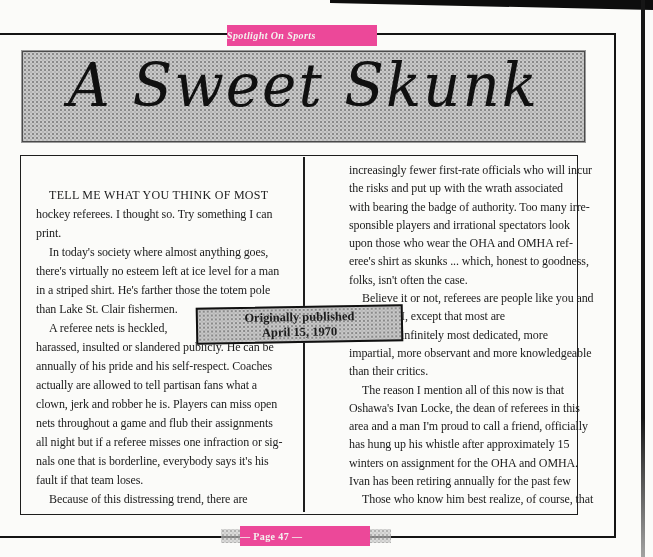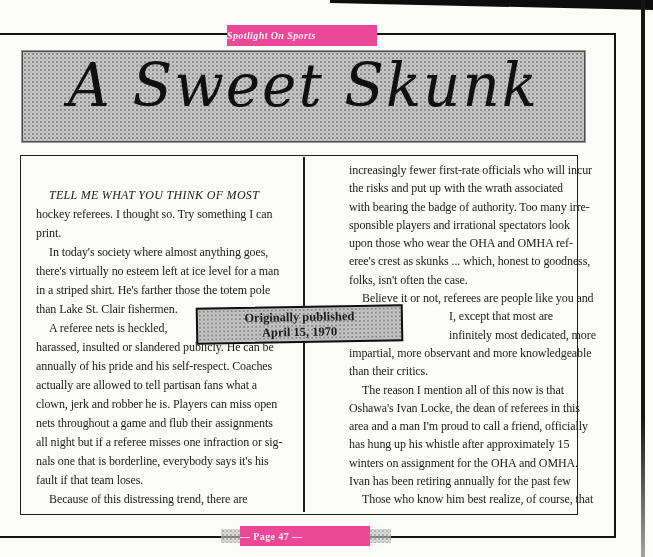--- a/index.html
+++ b/index.html
@@ -67,22 +67,22 @@
     border:1.5px solid #1d1d1d;background:transparent;
   }
   .col-divider{left:303px;top:157px;width:1.5px;height:355px;background:#1d1d1d;}
 
   .col{font-size:12px;letter-spacing:-.1px;white-space:nowrap;}
   .col .tline{height:19px;}
   .col-left{left:36px;top:188px;width:262px;}
   .col-right{left:312px;top:163px;width:258px;margin-left:37px;}
   .col-right .tline{height:18.3px;}
   .tline.indent{padding-left:13px;}
-  .tline.pushright{padding-left:100px;}
-  .tline.caps{letter-spacing:.3px;font-style:italic;}
+  .tline.pushright{padding-left:52px;}
+  .tline.caps{letter-spacing:.3px;}
 
   
   .inset-box{
     left:196px;top:306px;width:203px;height:33px;
     border:2px solid #101010;
     display:flex;flex-direction:column;align-items:center;justify-content:center;
     transform:rotate(-1deg);z-index:4;
     font-weight:bold;font-size:12.5px;line-height:14.5px;text-align:center;
   }
 </style>
@@ -123,21 +123,21 @@
     <div class="tline">nals one that is borderline, everybody says it's his</div>
     <div class="tline">fault if that team loses.</div>
     <div class="tline indent">Because of this distressing trend, there are</div>
   </div>
 <div class="abs col col-right">
     <div class="tline">increasingly fewer first-rate officials who will incur</div>
     <div class="tline">the risks and put up with the wrath associated</div>
     <div class="tline">with bearing the badge of authority. Too many irre-</div>
     <div class="tline">sponsible players and irrational spectators look</div>
     <div class="tline">upon those who wear the OHA and OMHA ref-</div>
-    <div class="tline">eree's crest as skunks ... which, honest to goodness,</div>
+    <div class="tline">eree's shirt as skunks ... which, honest to goodness,</div>
     <div class="tline">folks, isn't often the case.</div>
     <div class="tline indent">Believe it or not, referees are people like you and</div>
     <div class="tline pushright">I, except that most are</div>
     <div class="tline pushright">infinitely most dedicated, more</div>
     <div class="tline">impartial, more observant and more knowledgeable</div>
     <div class="tline">than their critics.</div>
     <div class="tline indent">The reason I mention all of this now is that</div>
     <div class="tline">Oshawa's Ivan Locke, the dean of referees in this</div>
     <div class="tline">area and a man I'm proud to call a friend, officially</div>
     <div class="tline">has hung up his whistle after approximately 15</div>

